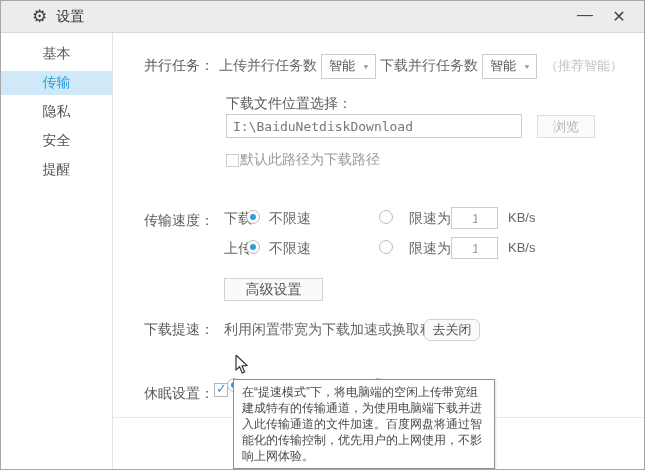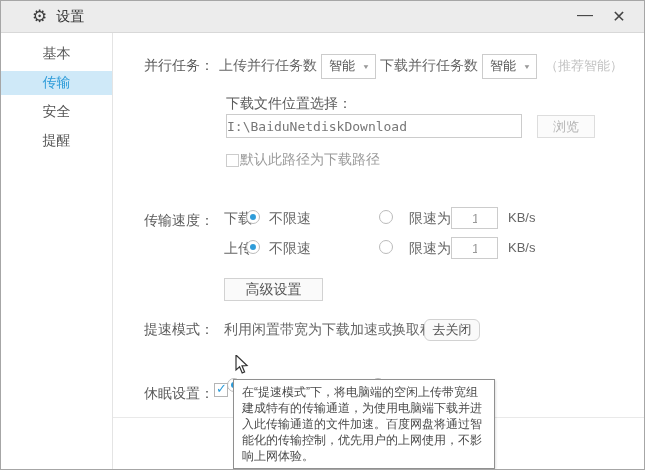--- a/index.html
+++ b/index.html
@@ -23,21 +23,21 @@
   .txt{font-size:14px;color:#666;}
   .row{position:absolute;display:flex;align-items:center;}
   
   .parallel{left:31px;top:20px;height:26px;}
   .sel{width:55px;height:25px;border:1px solid #ccc;display:flex;align-items:center;background:#fff;margin:0 4px 0 4px;}
   .sel-val{flex:1;text-align:center;font-size:13px;color:#555;}
   .sel-arrow{font-size:8px;color:#999;margin-right:5px;transform:scaleY(.8);}
   .hint{font-size:13px;color:#c2c2c2;margin-left:4px;}
   
   .loc-label{position:absolute;left:113px;top:62px;}
-  .path-input{position:absolute;left:113px;top:81px;width:296px;height:24px;border:1px solid #ccc;padding:0 0;font-family:"DejaVu Sans Mono","Liberation Mono",monospace;font-size:13px;color:#777;background:#fff;outline:none;}
+  .path-input{position:absolute;left:113px;top:81px;width:296px;height:24px;border:1px solid #ccc;padding:0 6px;font-family:"DejaVu Sans Mono","Liberation Mono",monospace;font-size:13px;color:#777;background:#fff;outline:none;}
   .browse-btn{position:absolute;left:424px;top:82px;width:58px;height:23px;border:1px solid #ddd;background:#fbfbfb;color:#b5b5b5;font-size:13px;display:flex;align-items:center;justify-content:center;}
   .cb{width:13px;height:13px;border:1px solid #ccc;background:#fff;display:inline-block;}
   .default-row{left:113px;top:119px;height:16px;}
   .default-row .lab2{font-size:14px;color:#9b9b9b;margin-left:1px;}
   
   .speed-label{position:absolute;left:31px;top:179px;}
   .speed-row{position:absolute;left:0;right:0;height:22px;}
   .speed-row .name{position:absolute;left:111px;top:3px;font-size:14px;color:#666;}
   .radio{width:14px;height:14px;border:1px solid #bbb;border-radius:50%;background:#fff;position:absolute;top:3px;}
   .radio.on::after{content:"";position:absolute;left:3px;top:3px;width:6px;height:6px;border-radius:50%;background:#2e9cd9;}
@@ -79,20 +79,21 @@
     <span class="gear">⚙</span>
     <span class="win-title">设置</span>
     <span class="tb-spacer"></span>
     <span class="tb-btn min">—</span>
     <span class="tb-btn close">✕</span>
   </div>
 
   <div class="sidebar">
     <div class="side-item">基本</div>
     <div class="side-item active">传输</div>
+    <div class="side-item">隐私</div>
     <div class="side-item">安全</div>
     <div class="side-item">提醒</div>
   </div>
 
   <div class="content">
 
     <div class="row parallel">
       <span class="lab">并行任务：</span>
       <span class="txt" style="margin-left:5px;">上传并行任务数</span>
       <span class="sel">
@@ -132,21 +133,21 @@
       <span class="radio on r1"></span>
       <span class="o1">不限速</span>
       <span class="radio r2"></span>
       <span class="o2">限速为</span>
       <input class="limit-input" type="text" value="128" style="">
       <span class="unit">KB/s</span>
     </div>
 
     <div class="btn adv-btn">高级设置</div>
 
-    <div class="lab boost-label">提速模式：</div>
+    <div class="lab boost-label">下载提速：</div>
     <div class="txt boost-desc">利用闲置带宽为下载加速或换取积分</div>
     <div class="btn close-boost-btn">去关闭</div>
 
     <div class="mode-row">
       <span class="radio on r1"></span>
       <span class="l1">提速模式</span>
       <span class="radio r2"></span>
       <span class="l2">积分模式</span>
     </div>
 

